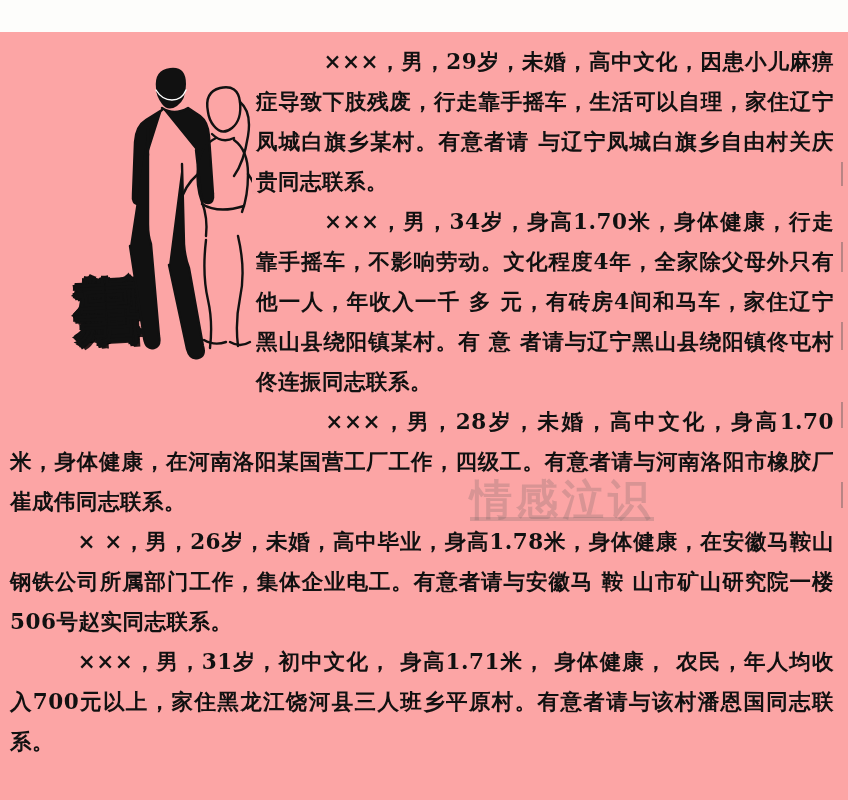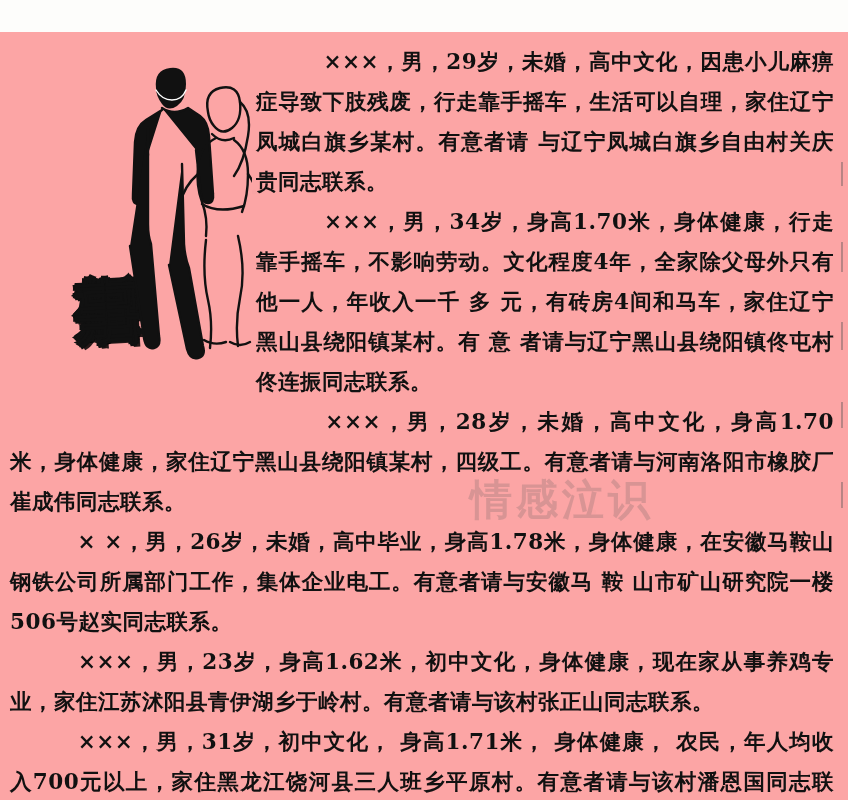--- a/index.html
+++ b/index.html
@@ -96,20 +96,21 @@
     left: 470px;
     top: 440px;
     font-size: 42px;
     font-family: "DejaVu Sans", sans-serif;
     font-weight: 700;
     color: rgba(90,90,90,.22);
     letter-spacing: 4px;
     pointer-events: none;
     user-select: none;
     white-space: nowrap;
+    text-decoration: underline;
   }
   .edge-marks {
     position: absolute;
     right: 2px;
     top: 120px;
     width: 10px;
     height: 380px;
     pointer-events: none;
     opacity: .5;
   }
@@ -147,23 +148,22 @@
         <path d="M136 120 q12 16 10 40"></path>
         <path d="M92 286 q10 6 22 2"></path>
         <path d="M118 288 q10 6 20 0"></path>
       </g>
     </svg>
   </div>
 
   <div class="article">
     <p>　×××，男，29岁，未婚，高中文化，因患小儿麻痹症导致下肢残废，行走靠手摇车，生活可以自理，家住辽宁凤城白旗乡某村。有意者请 与辽宁凤城白旗乡自由村关庆贵同志联系。</p>
     <p>　×××，男，34岁，身高1.70米，身体健康，行走靠手摇车，不影响劳动。文化程度4年，全家除父母外只有他一人，年收入一千 多 元，有砖房4间和马车，家住辽宁黑山县绕阳镇某村。有 意 者请与辽宁黑山县绕阳镇佟屯村佟连振同志联系。</p>
-    <p>　×××，男，28岁，未婚，高中文化，身高1.70米，身体健康，家住辽宁黑山县绕阳镇某村，四级工。有意者请与河南洛阳市橡胶厂崔成伟同志联系。</p>
+    <p>　×××，男，28岁，未婚，高中文化，身高1.70米，身体健康，在河南洛阳某国营工厂工作，四级工。有意者请与河南洛阳市橡胶厂崔成伟同志联系。</p>
     <p>　× ×，男，26岁，未婚，高中毕业，身高1.78米，身体健康，在安徽马鞍山钢铁公司所属部门工作，集体企业电工。有意者请与安徽马 鞍 山市矿山研究院一楼506号赵实同志联系。</p>
-    <p>　×××，男，23岁，身高1.62米，初中文化，身体健康，现在家从事养鸡专业，家住江苏沭阳县青伊湖乡于岭村。有意者请与该村张正山同志联系。</p>
     <p>　×××，男，31岁，初中文化， 身高1.71米， 身体健康， 农民，年人均收入700元以上，家住黑龙江饶河县三人班乡平原村。有意者请与该村潘恩国同志联系。</p>
   </div>
 
   <div class="watermark">情感泣识</div>
 
   <svg class="edge-marks" viewBox="0 0 10 380">
     <g stroke="#555" stroke-width="1.6">
       <line x1="6" y1="10" x2="6" y2="34"></line>
       <line x1="6" y1="90" x2="6" y2="120"></line>
       <line x1="6" y1="170" x2="6" y2="198"></line>

